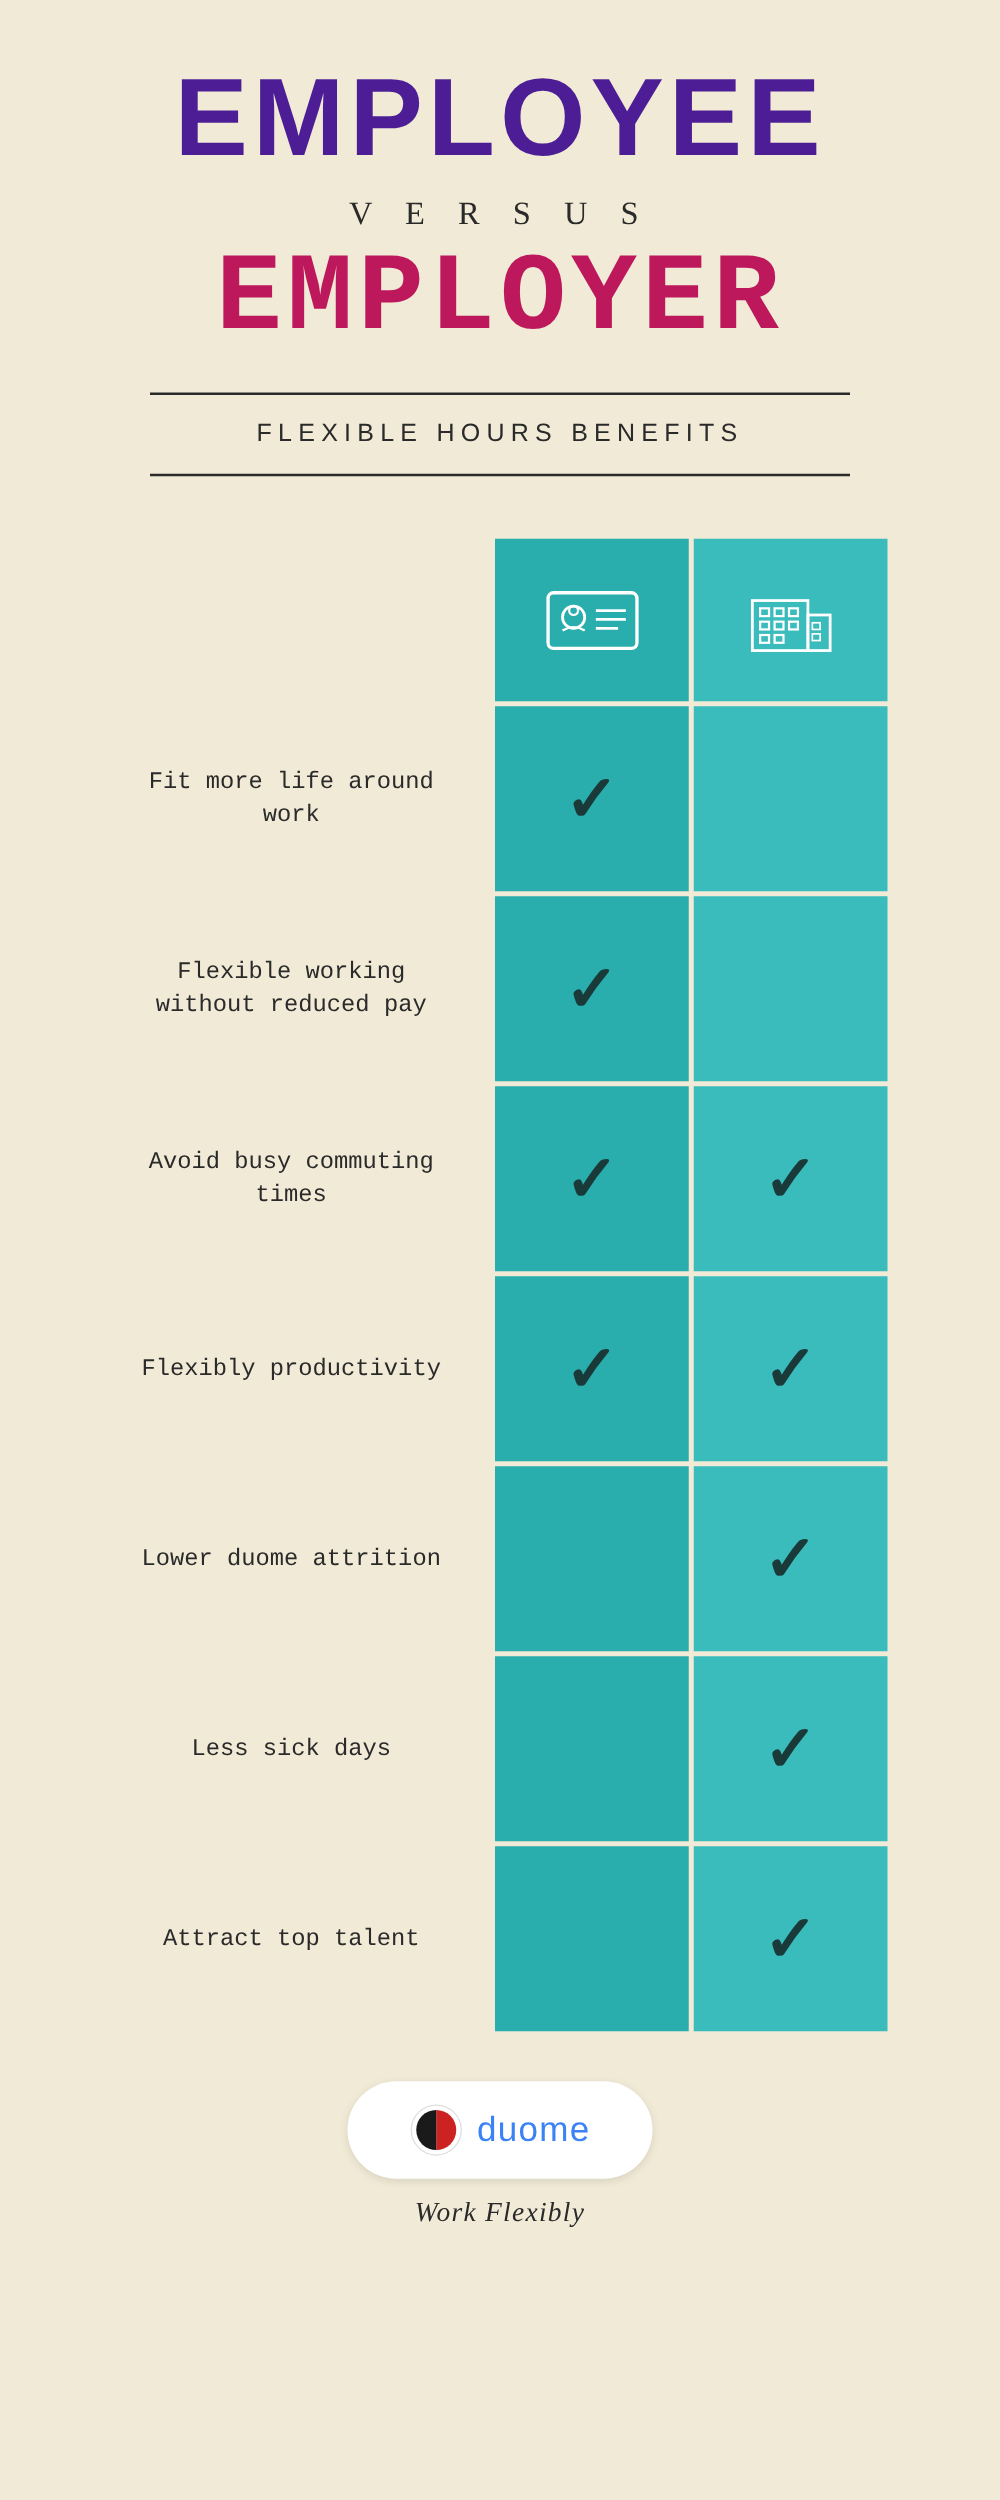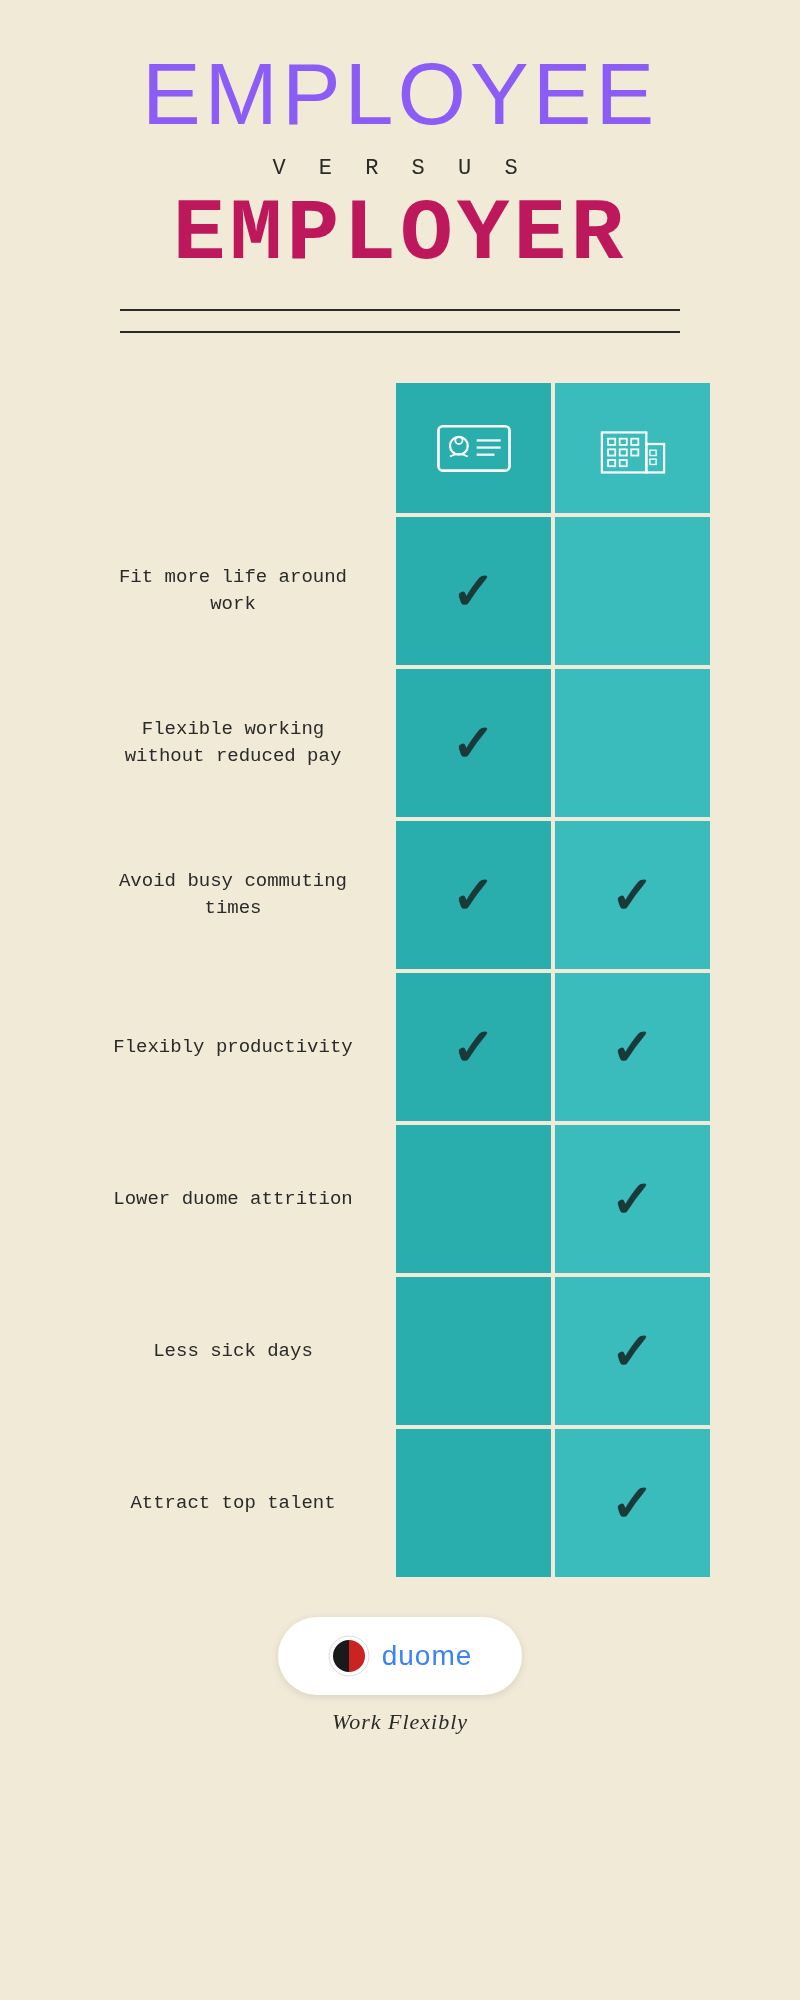--- a/index.html
+++ b/index.html
@@ -16,30 +16,30 @@
 
     .header-section {
       width: 100%;
       text-align: center;
       padding: 50px 60px 20px;
     }
 
     .title-employee {
       font-family: 'Arial Black', Arial, sans-serif;
       font-size: 88px;
-      font-weight: 400;
-      color: #8b5cf6;
+      font-weight: 700;
+      color: #4c1d95;
       letter-spacing: 4px;
       line-height: 1;
       text-transform: uppercase;
     }
 
     .versus-text {
-      font-family: Liberation Mono, monospace;
-      font-size: 22px;
+      font-family: Liberation Serif, serif;
+      font-size: 26px;
       letter-spacing: 10px;
       color: #2a2a2a;
       margin: 18px 0 10px;
       text-transform: uppercase;
     }
 
     .title-employer {
       font-family: Liberation Mono, monospace;
       font-size: 88px;
       font-weight: 900;
@@ -201,20 +201,21 @@
     }
   </style>
 </head>
 <body>
 
 <div class="header-section">
   <div class="title-employee">EMPLOYEE</div>
   <div class="versus-text">V E R S U S</div>
   <div class="title-employer">EMPLOYER</div>
   <div class="divider"></div>
+  <div class="subtitle">FLEXIBLE HOURS BENEFITS</div>
   <div class="divider2"></div>
 </div>
 
 <div class="table-section">
   <div class="table-container">
 
     <div class="table-header-row">
       <div class="col-header employee-col">
 
         <svg class="icon-badge" viewBox="0 0 90 65" fill="none" xmlns="http://www.w3.org/2000/svg">

